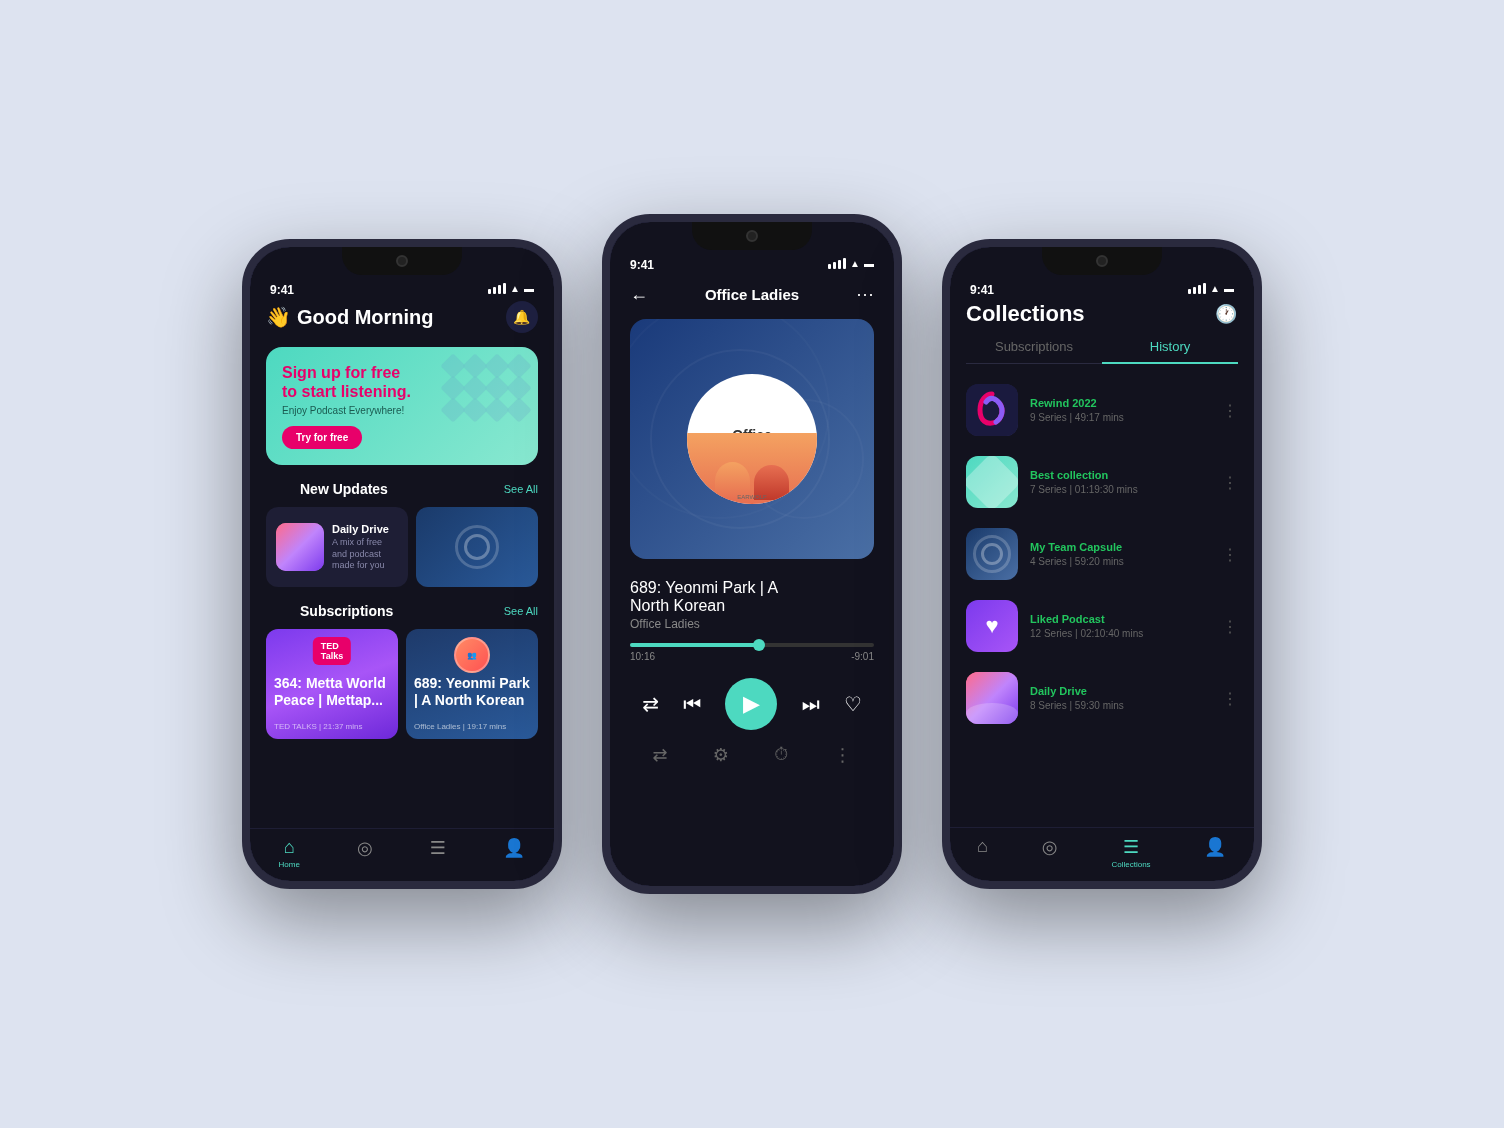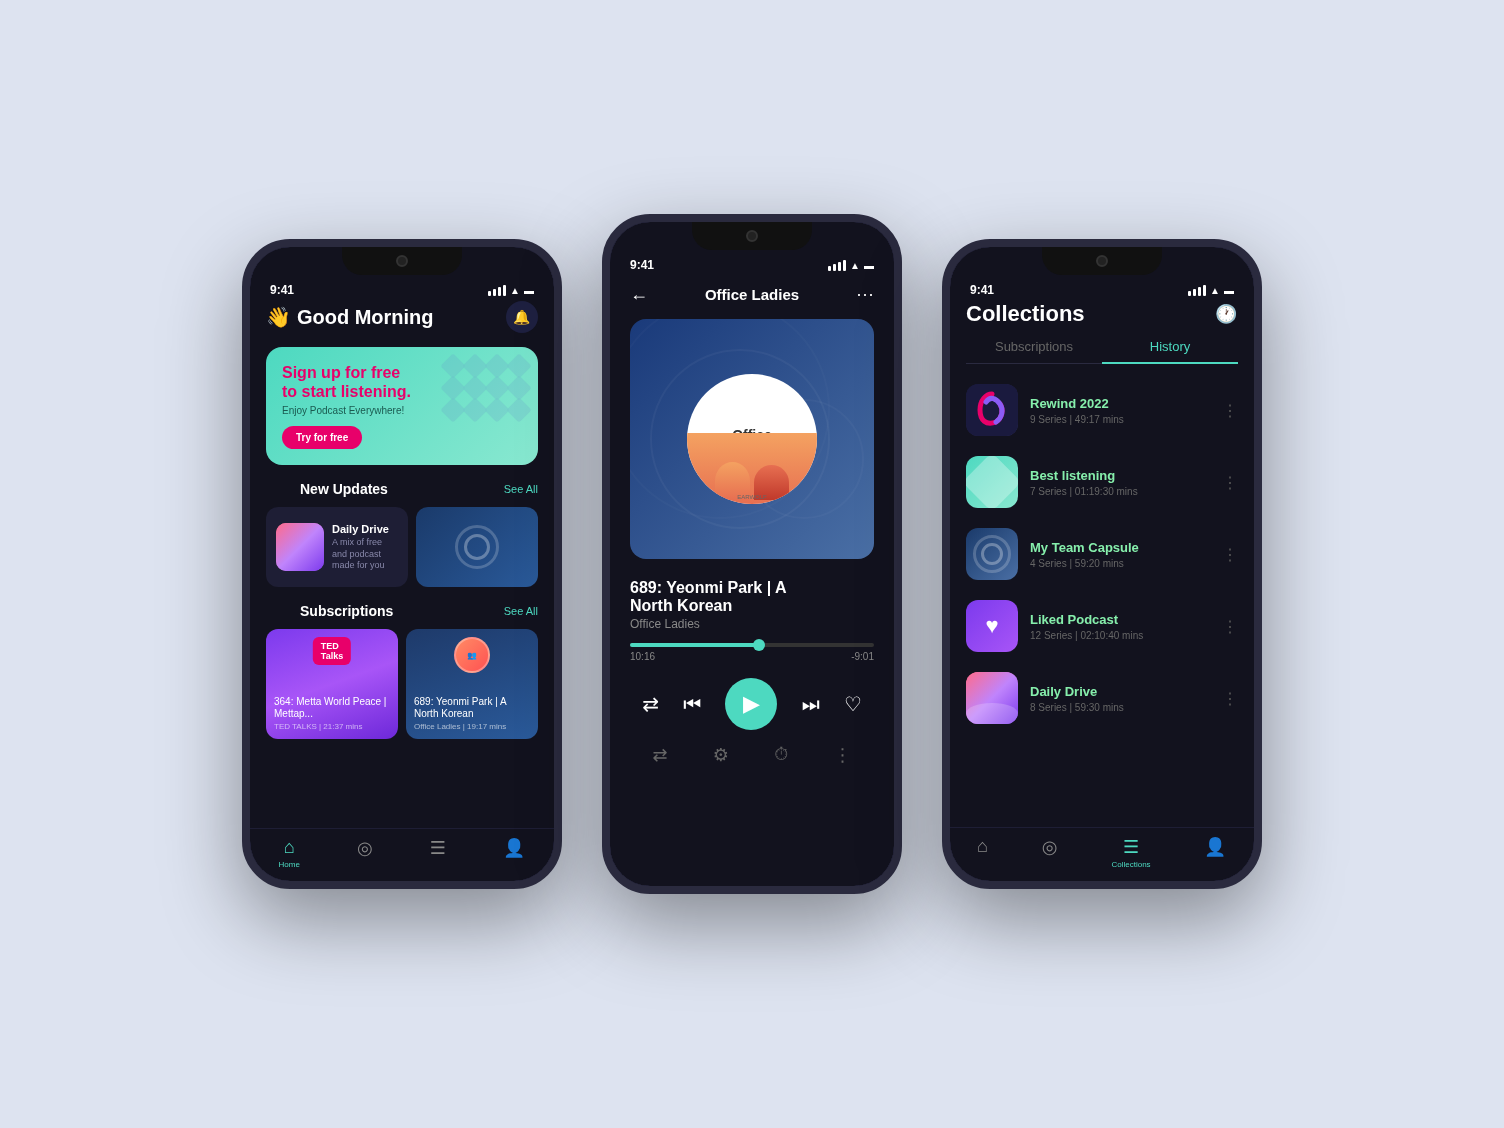--- a/index.html
+++ b/index.html
@@ -58,21 +58,21 @@
       overflow: hidden;
       display: flex;
       flex-direction: column;
       padding-top: 32px;
     }
 
     
     .status-bar {
       display: flex;
       justify-content: space-between;
-      align-items: center;
+      align-items: flex-start;
       padding: 4px 20px 4px;
       flex-shrink: 0;
     }
     .status-time {
       color: #fff;
       font-size: 12px;
       font-weight: 600;
     }
     .status-icons {
       display: flex;
@@ -317,24 +317,24 @@
       background: linear-gradient(135deg, #ff8a65, #ff5252);
       border: 2px solid rgba(255,255,255,0.3);
       display: flex;
       align-items: center;
       justify-content: center;
       font-size: 8px;
       color: #fff;
     }
     .sub-title {
       color: #fff;
-      font-size: 10px;
-      font-weight: 400;
+      font-size: 14px;
+      font-weight: 700;
       line-height: 1.2;
-      margin-bottom: 2px;
+      margin-bottom: 14px;
     }
     .sub-meta {
       color: rgba(255,255,255,0.6);
       font-size: 8px;
     }
 
     
     .bottom-nav {
       display: flex;
       justify-content: space-around;
@@ -434,21 +434,21 @@
       align-items: flex-end;
       justify-content: center;
     }
 
     .player-info {
       padding: 10px 20px 4px;
     }
     .track-title {
       color: #fff;
       font-size: 16px;
-      font-weight: 700;
+      font-weight: 400;
       margin-bottom: 2px;
     }
     .track-show {
       color: #888;
       font-size: 12px;
     }
 
     .progress-area {
       padding: 8px 20px;
     }
@@ -601,22 +601,22 @@
     .thumb-liked {
       background: linear-gradient(135deg, #7c3aed, #a855f7);
     }
     .thumb-daily {
       background: linear-gradient(135deg, #ff6b8a, #8b5cf6);
     }
     .collection-info {
       flex: 1;
     }
     .collection-name {
-      color: #86efac;
-      font-size: 13px;
+      color: #22c55e;
+      font-size: 11px;
       font-weight: 600;
       margin-bottom: 3px;
     }
     .collection-meta {
       color: #666;
       font-size: 10px;
     }
     .collection-more {
       color: #555;
       font-size: 16px;
@@ -901,21 +901,21 @@
             <div class="collection-meta">9 Series  |  49:17 mins</div>
           </div>
           <div class="collection-more">⋮</div>
         </div>
 
         <div class="collection-item">
           <div class="collection-thumb thumb-best">
             <div class="thumb-best-inner"></div>
           </div>
           <div class="collection-info">
-            <div class="collection-name">Best listening</div>
+            <div class="collection-name">Best collection</div>
             <div class="collection-meta">7 Series  |  01:19:30 mins</div>
           </div>
           <div class="collection-more">⋮</div>
         </div>
 
         <div class="collection-item">
           <div class="collection-thumb thumb-capsule">
             <div class="thumb-capsule-inner">
               <div class="thumb-capsule-inner2"></div>
             </div>

